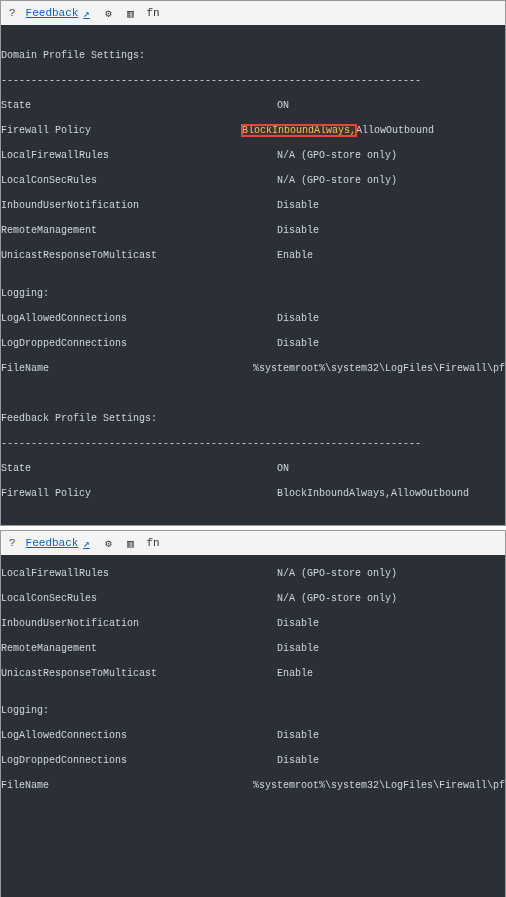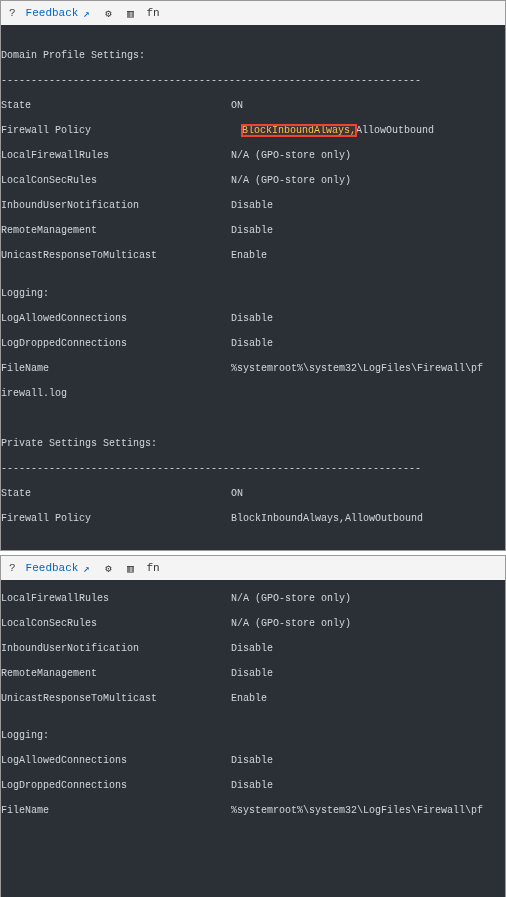--- a/index.html
+++ b/index.html
@@ -1,25 +1,25 @@
 <!DOCTYPE html>
 <html><head>
 <meta charset="utf-8">
 <style>
   * { box-sizing: border-box; margin: 0; padding: 0; }
   body { background: #fff; font-family: Consolas, 'Courier New', monospace; width: 506px; }
   .panel { border: 1px solid #999; margin-bottom: 4px; }
   .toolbar { height: 24px; background: #f4f4f4; display: flex; align-items: center; gap: 10px; padding: 0 8px; font-size: 11px; color: #333; }
   .toolbar .q { color: #444; }
-  .toolbar .fb { color: #0066cc; display: inline-flex; align-items: center; gap: 2px; }
+  .toolbar .fb { color: #0066cc; text-decoration: underline; display: inline-flex; align-items: center; gap: 2px; }
   .tb-icon { width: 12px; height: 12px; display: inline-flex; align-items: center; justify-content: center; }
   .term { background: #2b3036; color: #cfd6dd; font-size: 10px; line-height: 1.25; white-space: pre; padding: 0; overflow: hidden; }
   .row { display: flex; }
   .lbl { width: 230px; }
-  .val { flex: 1; }
+  .val { flex: 1; margin-left: 46px; }
   .hl { background: rgba(255,60,60,0.12); outline: 2px solid #e43; outline-offset: -1px; color: #f2c54a; margin-left: 11px; }
 </style>
 </head>
 <body>
 
 <div class="panel">
   <div class="toolbar">
     <span class="q">?</span>
     <a class="fb">
         <span>Feedback</span>
@@ -38,24 +38,23 @@
 <div class="row"><span class="lbl">LocalFirewallRules</span><span class="val">N/A (GPO-store only)</span></div>
 <div class="row"><span class="lbl">LocalConSecRules</span><span class="val">N/A (GPO-store only)</span></div>
 <div class="row"><span class="lbl">InboundUserNotification</span><span class="val">Disable</span></div>
 <div class="row"><span class="lbl">RemoteManagement</span><span class="val">Disable</span></div>
 <div class="row"><span class="lbl">UnicastResponseToMulticast</span><span class="val">Enable</span></div>
 <div class="row"><span></span></div>
 <div class="row"><span>Logging:</span></div>
 <div class="row"><span class="lbl">LogAllowedConnections</span><span class="val">Disable</span></div>
 <div class="row"><span class="lbl">LogDroppedConnections</span><span class="val">Disable</span></div>
 <div class="row"><span class="lbl">FileName</span><span class="val">%systemroot%\system32\LogFiles\Firewall\pf</span></div>
-<div class="row"><span class="lbl">irewall.log</span></div>
 <div class="row"><span></span></div>
 <div class="row"><span></span></div>
-<div class="row"><span>Private Settings Settings:</span></div>
+<div class="row"><span>Feedback Profile Settings:</span></div>
 <div class="row"><span>----------------------------------------------------------------------</span></div>
 <div class="row"><span class="lbl">State</span><span class="val">ON</span></div>
 <div class="row"><span class="lbl">Firewall Policy</span><span class="val">BlockInboundAlways,AllowOutbound</span></div>
   </div>
 </div>
 
 <div class="panel">
   <div class="toolbar">
     <span class="q">?</span>
     <a class="fb">

